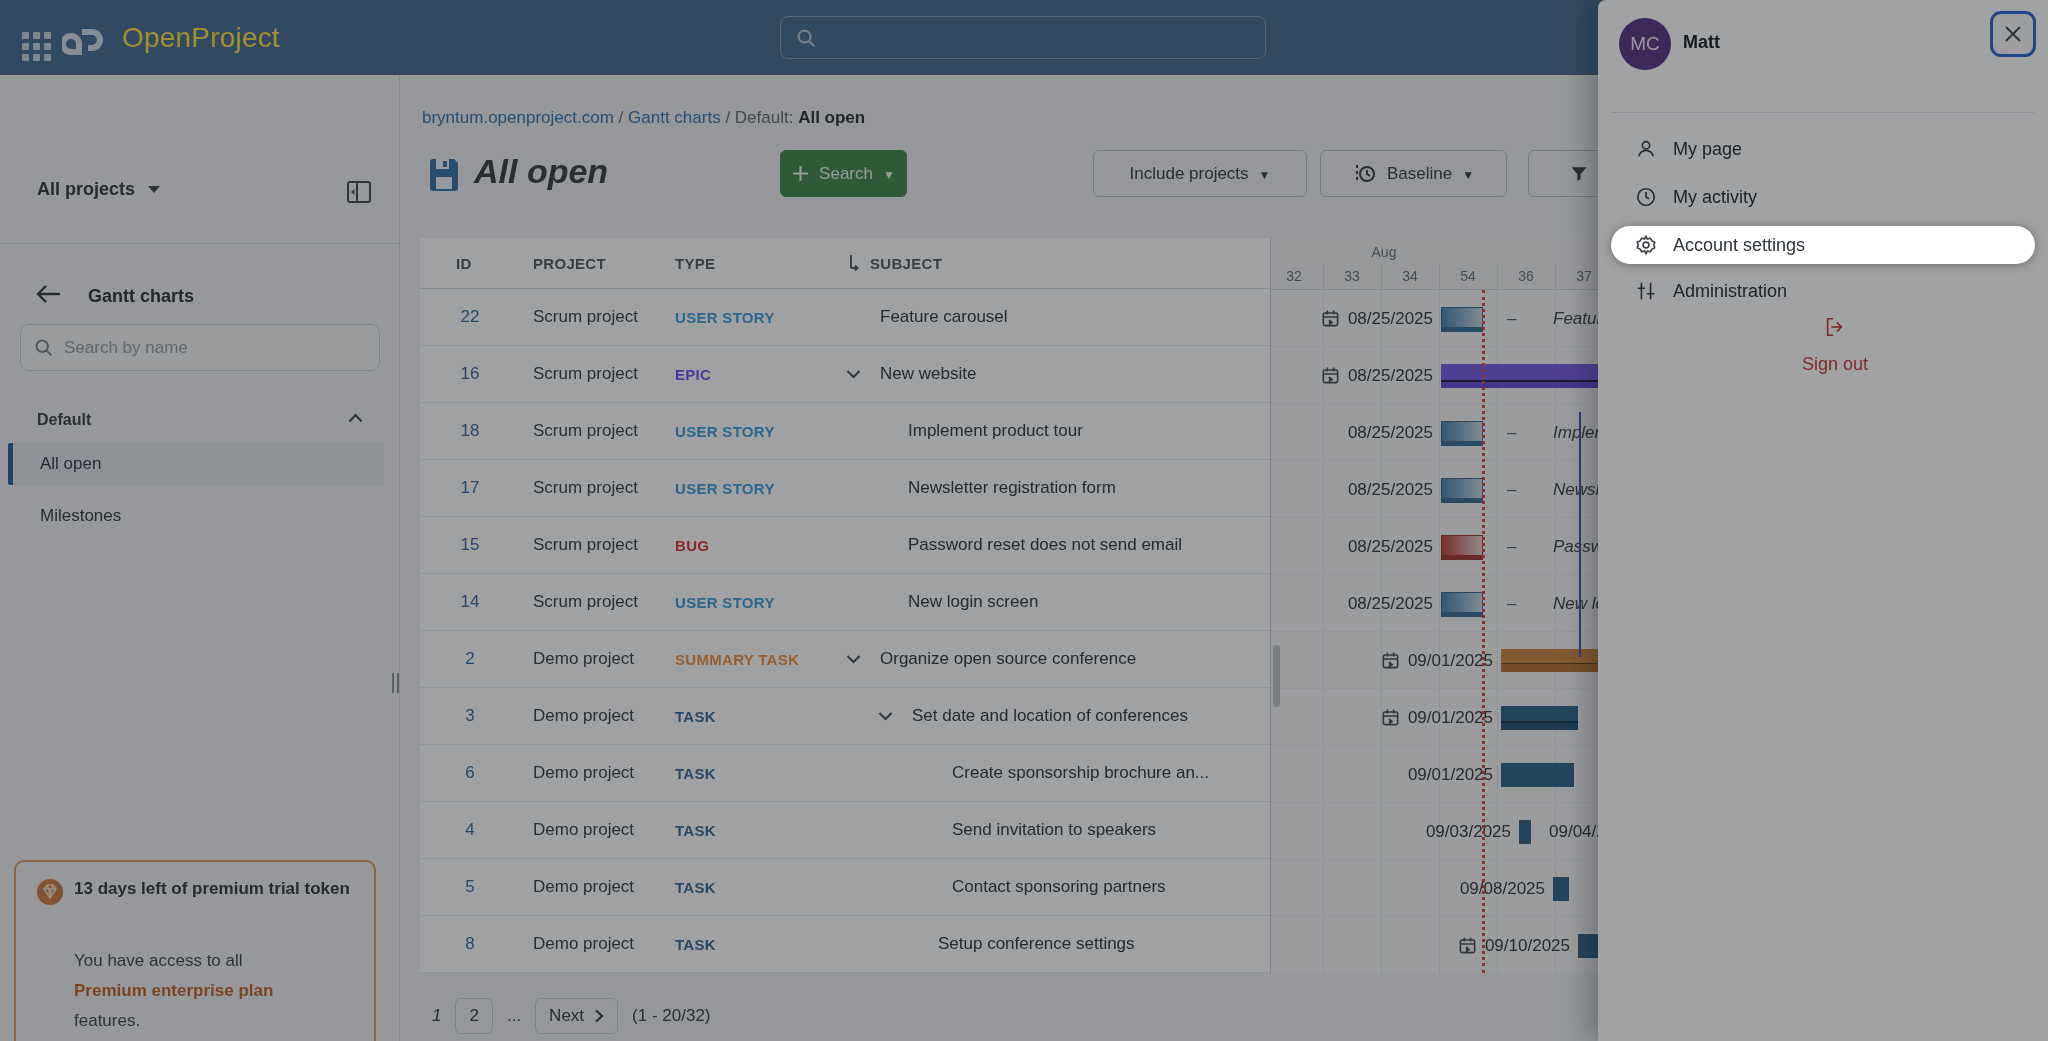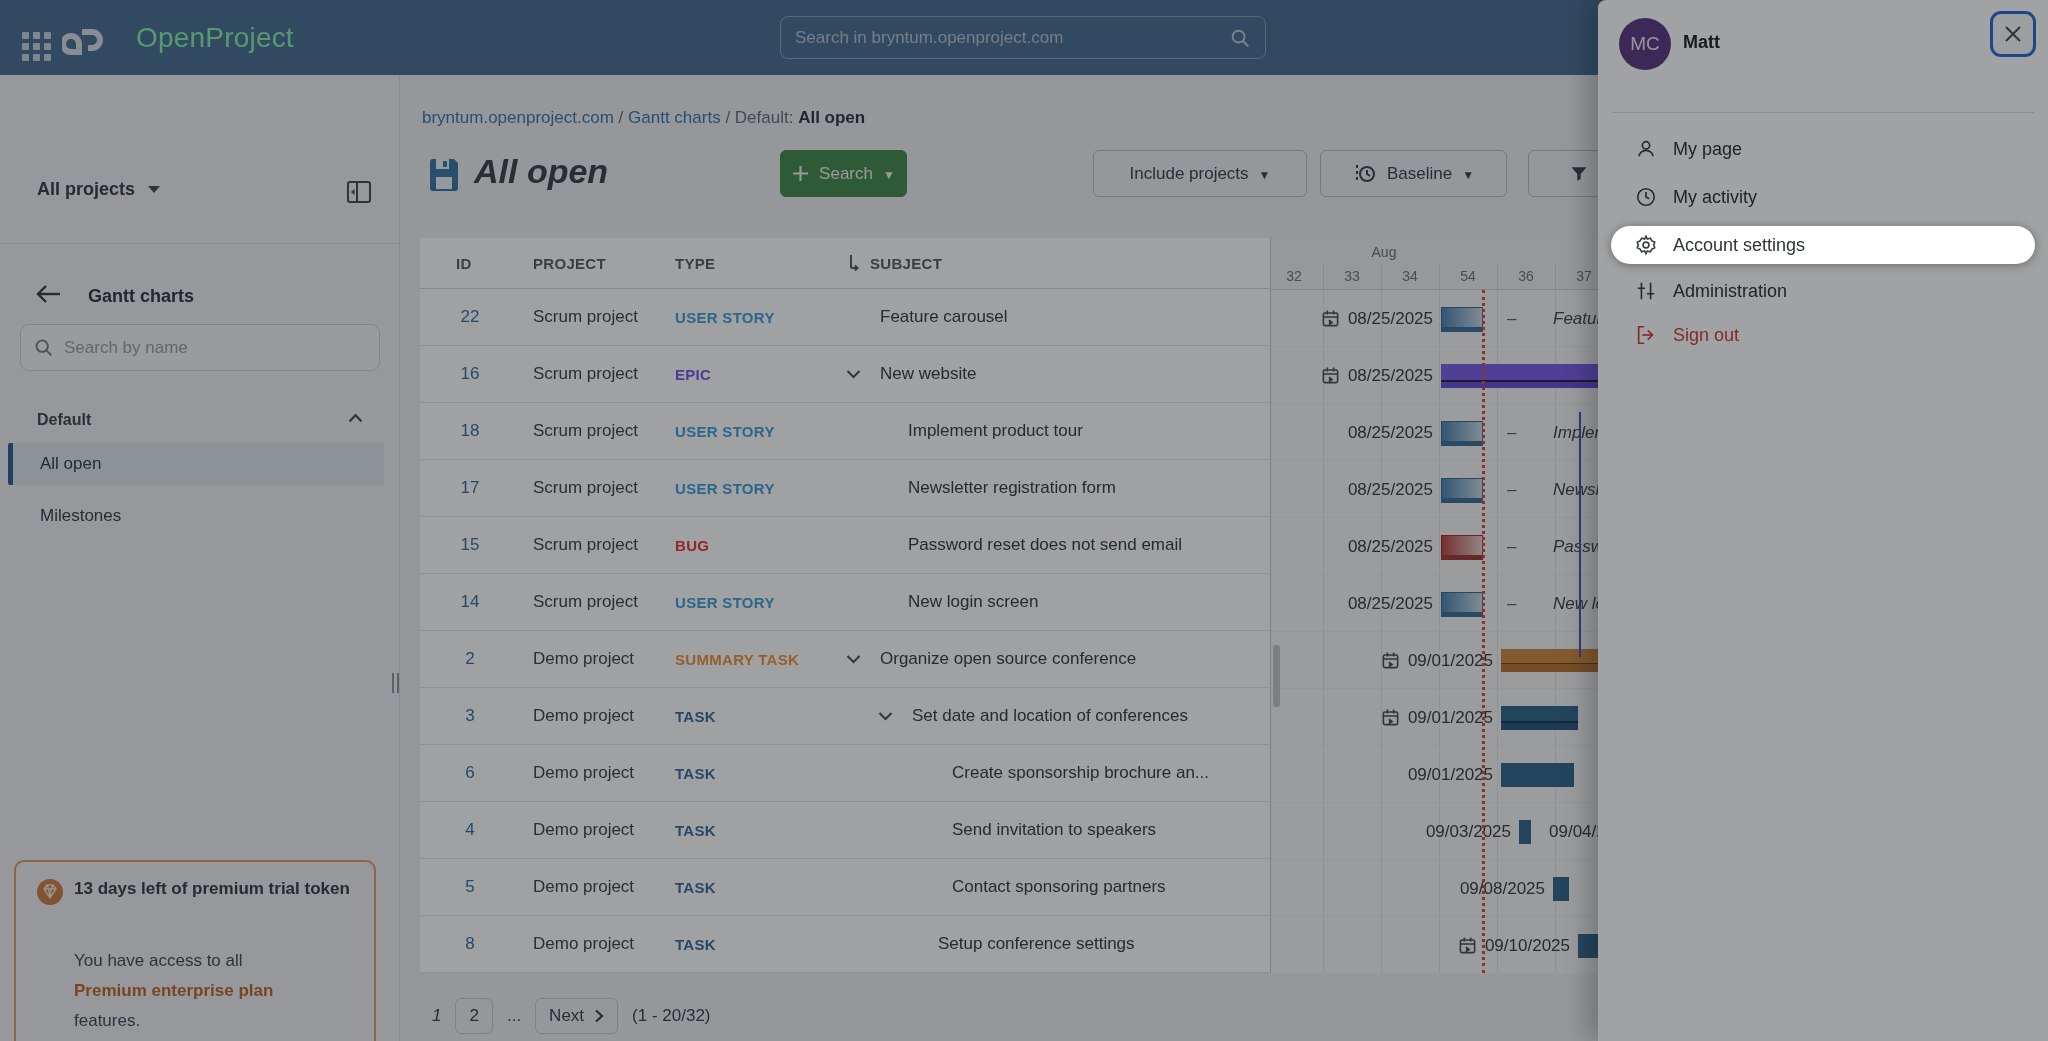--- a/index.html
+++ b/index.html
@@ -2,21 +2,21 @@
 <html><head>
 <meta charset="utf-8">
 <style>
   * { margin:0; padding:0; box-sizing:border-box; }
   html,body { width:2048px; height:1041px; overflow:hidden; }
   body { font-family:"Liberation Sans", sans-serif; color:#3c434a; background:#ECEEF1; position:relative; }
 
   
   #topbar { position:absolute; left:0; top:0; width:2048px; height:75px; background:#4D7096; display:flex; align-items:center; }
   .grid-icon { position:absolute; left:16px; top:26px; }
-  .logo-wrap { position:absolute; left:62px; top:18px; display:flex; align-items:center; gap:28px; color:#86efac; }
+  .logo-wrap { position:absolute; left:62px; top:18px; display:flex; align-items:center; gap:14px; color:#fde047; }
   .logo-text { font-size:28px; font-weight:500; letter-spacing:.2px; }
   .g-search { position:absolute; left:780px; top:16px; width:486px; height:43px; border:1px solid #8CA2B8; border-radius:8px; display:flex; align-items:center; padding:0 14px; color:#BFCBD8; }
   .g-search input { background:transparent; border:none; outline:none; flex:1; font-size:17px; color:#C7D2DE; font-family:inherit; }
   .g-search input::placeholder { color:#B8C5D2; }
 
   
   #sidebar { position:absolute; left:0; top:75px; width:400px; height:966px; background:#EDEFF2; border-right:1px solid #D5D9DD; }
   .sb-allprojects { position:absolute; left:37px; top:104px; font-size:18px; font-weight:bold; color:#3A4148; display:flex; gap:12px; align-items:center; }
   .sb-collapse { position:absolute; left:344px; top:102px; width:30px; height:30px; cursor:pointer; }
   .sb-divider { position:absolute; left:0; top:168px; width:400px; height:1px; background:#D9DCE0; }
@@ -89,21 +89,21 @@
   .pg-current { font-style:italic; }
   .pg-btn { border:1px solid #C6CBD1; border-radius:6px; height:36px; display:flex; align-items:center; justify-content:center; padding:0 13px; background:transparent; font-size:17px; color:#3E444B; font-family:inherit; cursor:pointer; }
 
   
   #user-panel { position:absolute; left:1598px; top:0; width:450px; height:1041px; background:#FFFFFF; border-top-left-radius:8px; box-shadow:-10px 0 26px rgba(20,24,30,.28); }
   .avatar { position:absolute; left:21px; top:18px; width:52px; height:52px; border-radius:50%; background:#5E3D87; color:#EFE9F5; display:flex; align-items:center; justify-content:center; font-size:19px; }
   .u-name { position:absolute; left:85px; top:32px; font-size:18px; font-weight:bold; color:#23282D; }
   .p-divider { position:absolute; left:14px; top:112px; width:422px; height:1px; background:#DCDEE2; }
   .close-btn { position:absolute; left:392px; top:11px; width:46px; height:46px; border:3px solid #2D6BD8; border-radius:11px; background:#F7F8FA; display:flex; align-items:center; justify-content:center; cursor:pointer; }
   .menu-item { position:absolute; left:13px; width:424px; height:38px; display:flex; align-items:center; gap:16px; padding-left:24px; font-size:18px; color:#2E343B; cursor:pointer; border-radius:20px; }
-  .menu-item.danger { color:#CE3E3C; }
+  .menu-item.danger { color:#CE3E3C;flex-direction:column; }
   .menu-item.highlight { background:#FFFFFF; z-index:60; box-shadow:0 1px 10px rgba(0,0,0,.35); }
 
   
   #overlay { position:absolute; left:0; top:0; width:2048px; height:1041px; background:rgba(8,10,14,.38); z-index:50; }
   svg { display:block; }
 </style>
 </head>
 <body>
 
 <div id="topbar">
@@ -125,21 +125,20 @@
   <div class="logo-wrap">
     <svg width="46" height="40" viewBox="0 0 46 40">
       <g fill="none" stroke="#D7DEE5" stroke-width="6">
         <path d="M9 34 a8 8 0 1 1 8 -8 v8 z"></path>
         <path d="M20 14 h10 a8 8 0 0 1 0 16 h-4"></path>
       </g>
     </svg>
     <span class="logo-text">OpenProject</span>
   </div>
   <div class="g-search">
-    <input placeholder="Search in bryntum.openproject.com" style="">
     <span>
       <svg width="22" height="22" viewBox="0 0 24 24" fill="none" stroke="#BFCBD8" stroke-width="2.2">
         <circle cx="10.5" cy="10.5" r="6.5"></circle>
           <path d="M15.5 15.5 L21 21"></path>
       </svg>
     </span>
   </div>
 </div>
 
 <div id="sidebar">

